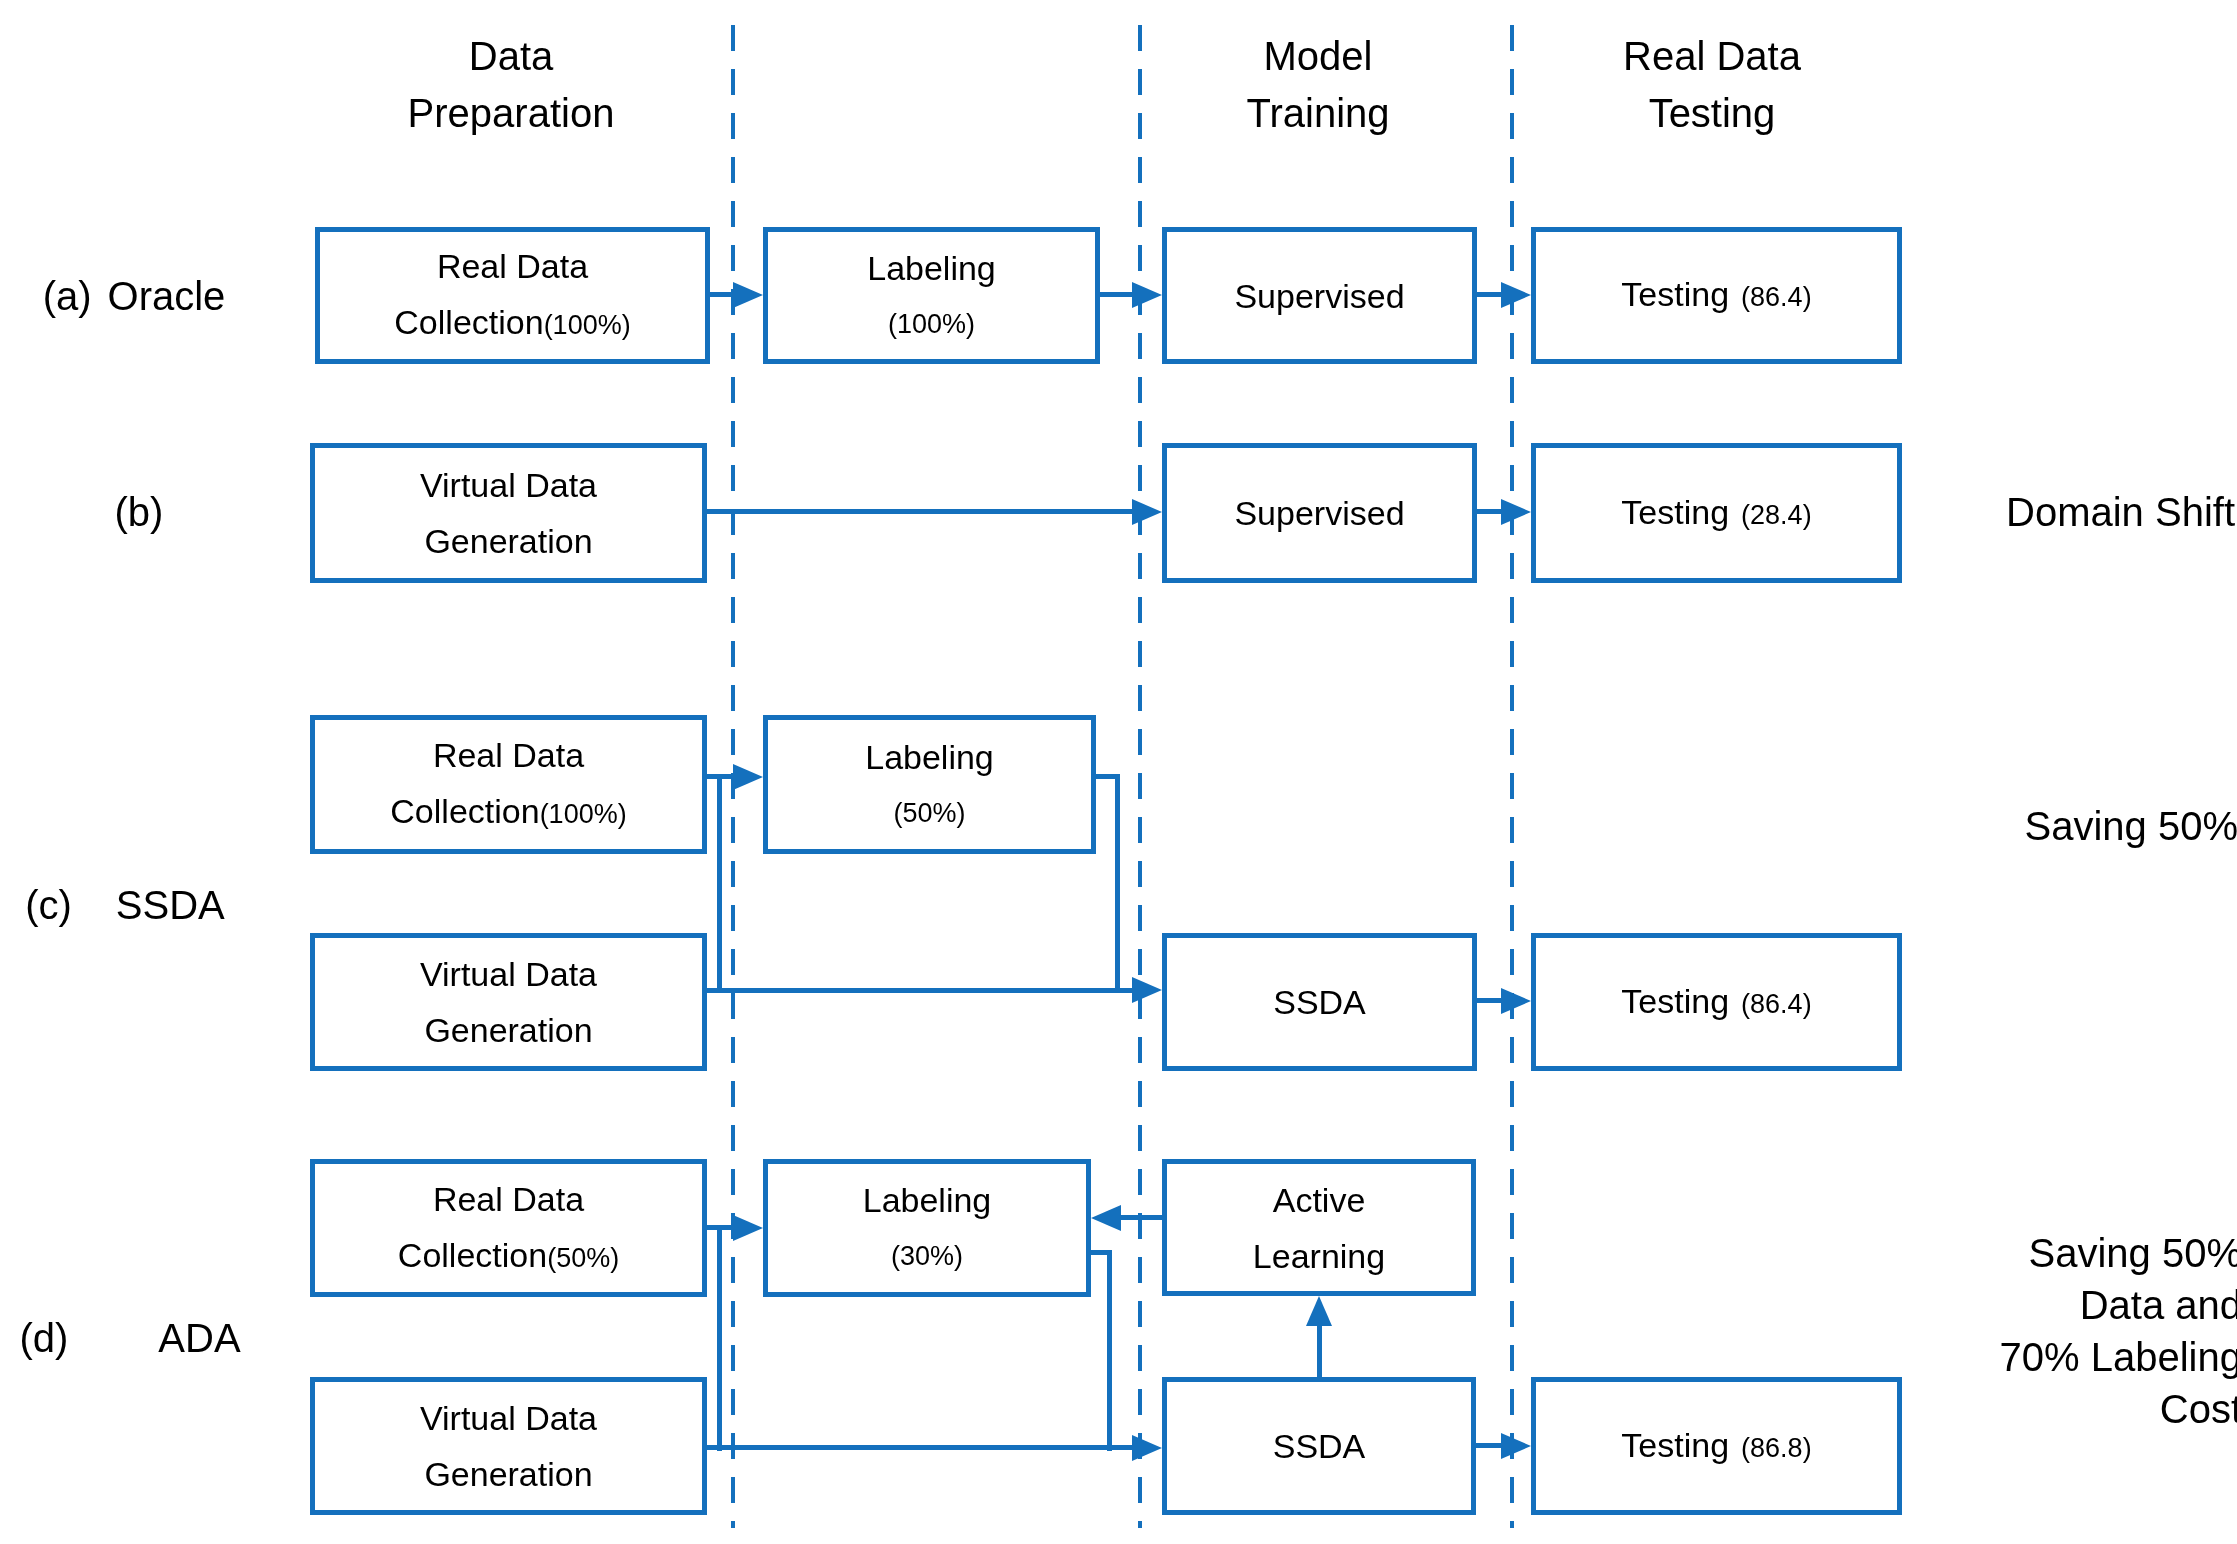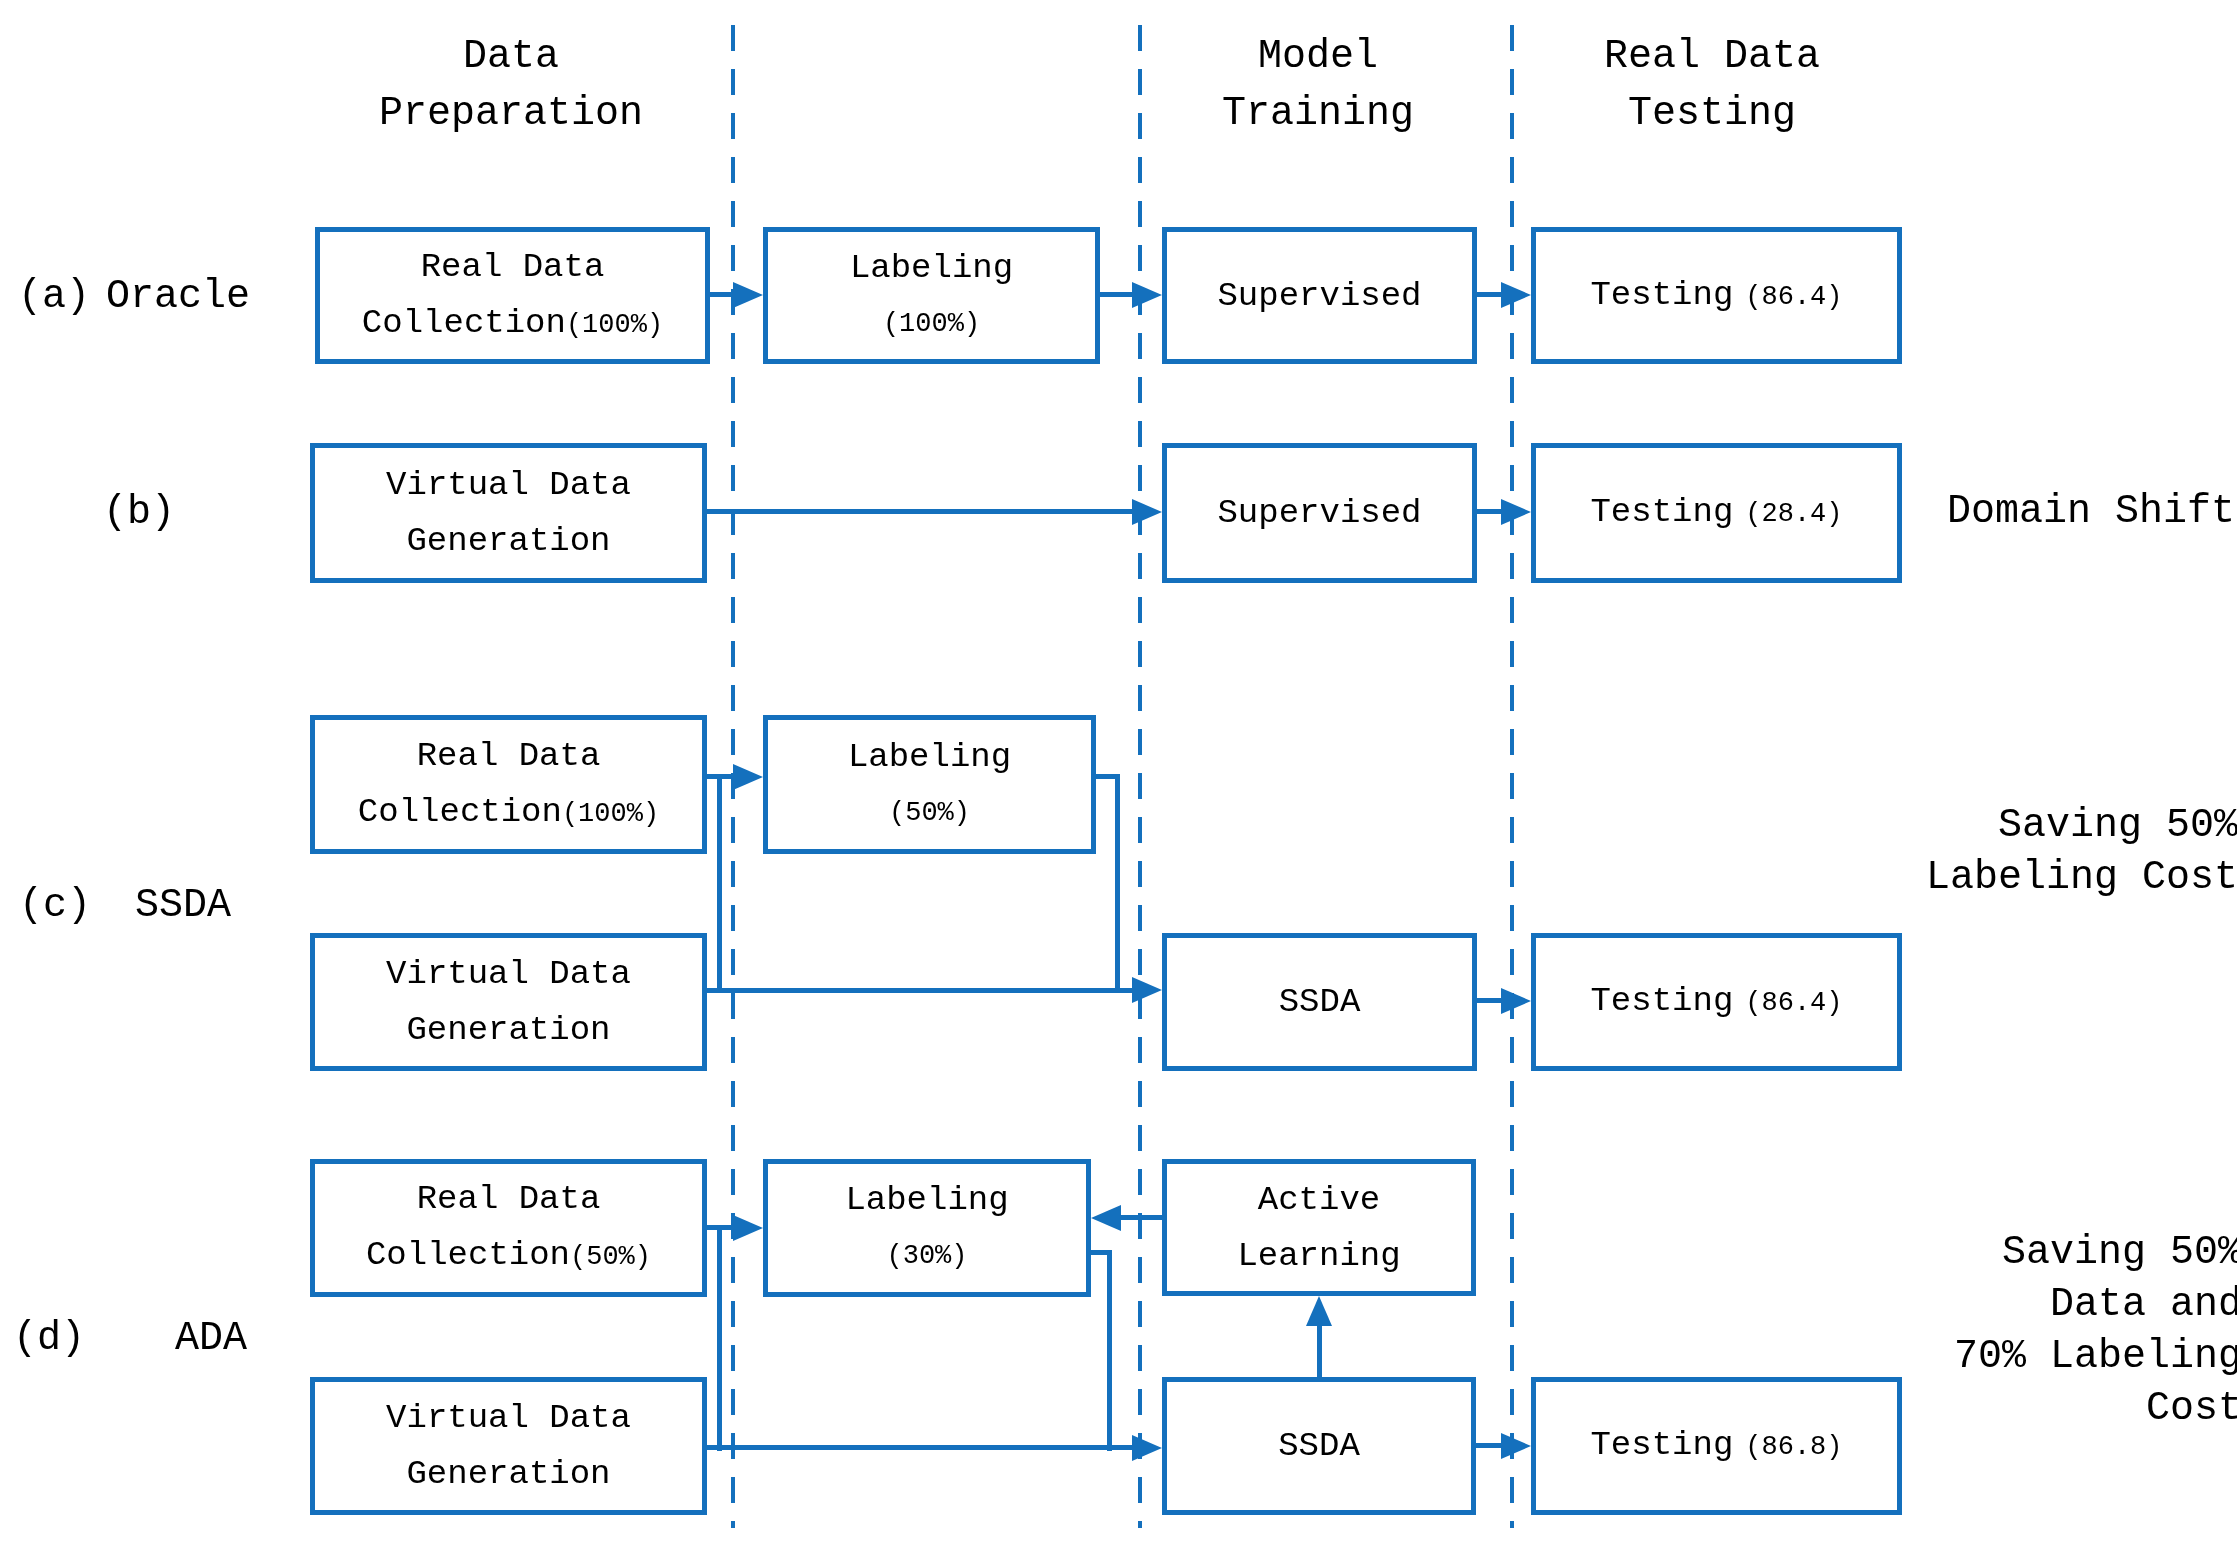--- a/index.html
+++ b/index.html
@@ -4,21 +4,21 @@
 <style>
   :root{
     --blue:#1470BD;
     --ink:#000000;
   }
   html,body{margin:0;padding:0;background:#ffffff;}
   #stage{
     position:relative;
     width:2237px;height:1544px;
     background:#ffffff;
-    font-family:Liberation Mono, monospace;
+    font-family:Liberation Sans, sans-serif;
     color:var(--ink);
     overflow:hidden;
     border-radius:24px;
   }
   
   .dash{
     position:absolute;width:4px;top:25px;height:1503px;
     background:repeating-linear-gradient(180deg,var(--blue) 0 26px,transparent 26px 44px);
   }
   
@@ -174,21 +174,20 @@
 
   <div class="hline" style="left:1475px;top:998px;width:30px"></div>
   <div class="arr-r" style="left:1501px;top:988px"></div>
 
   <div class="box" style="left:1531px;top:933px;width:371px;height:138px">
     <div class="bline"><span>Testing</span><span class="small sp">(86.4)</span></div>
   </div>
 
   <div class="ann" style="left:1918px;top:800px;width:320px;line-height:52px">
     <div>Saving 50%</div>
-    <div>Labeling Cost</div>
   </div>
 
   <div class="rowlab" style="left:5px;top:1310px;width:250px;height:56px;gap:90px">
     <span>(d)</span>
     <span>ADA</span>
   </div>
 
   <div class="box" style="left:310px;top:1159px;width:397px;height:138px">
     <div class="bline">Real Data</div>
     <div class="bline"><span>Collection</span><span class="small">(50%)</span></div>

